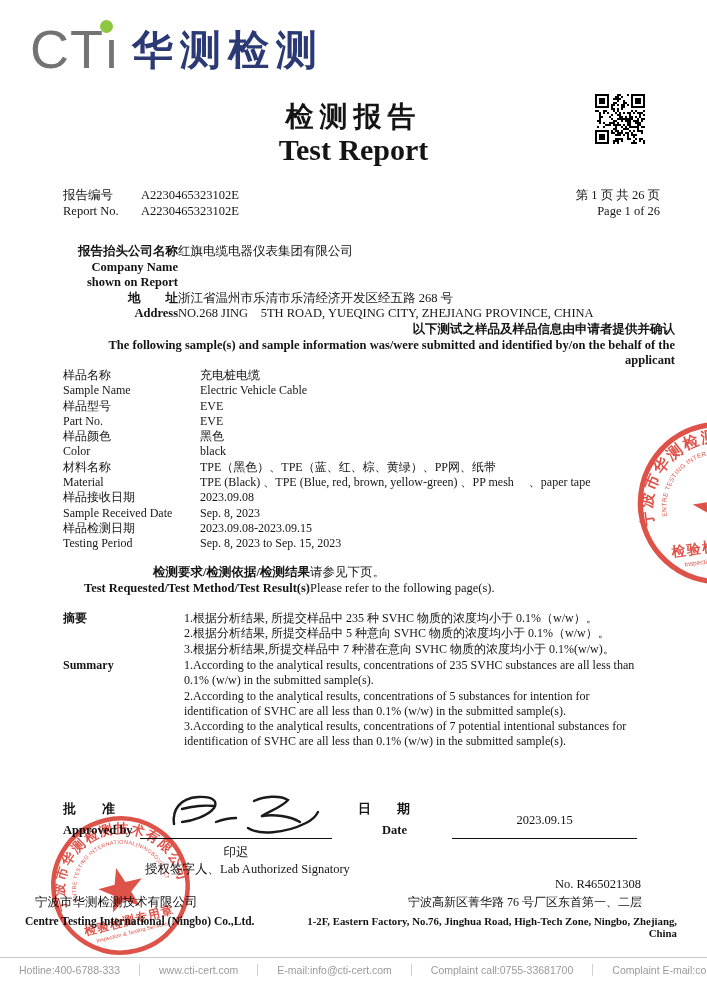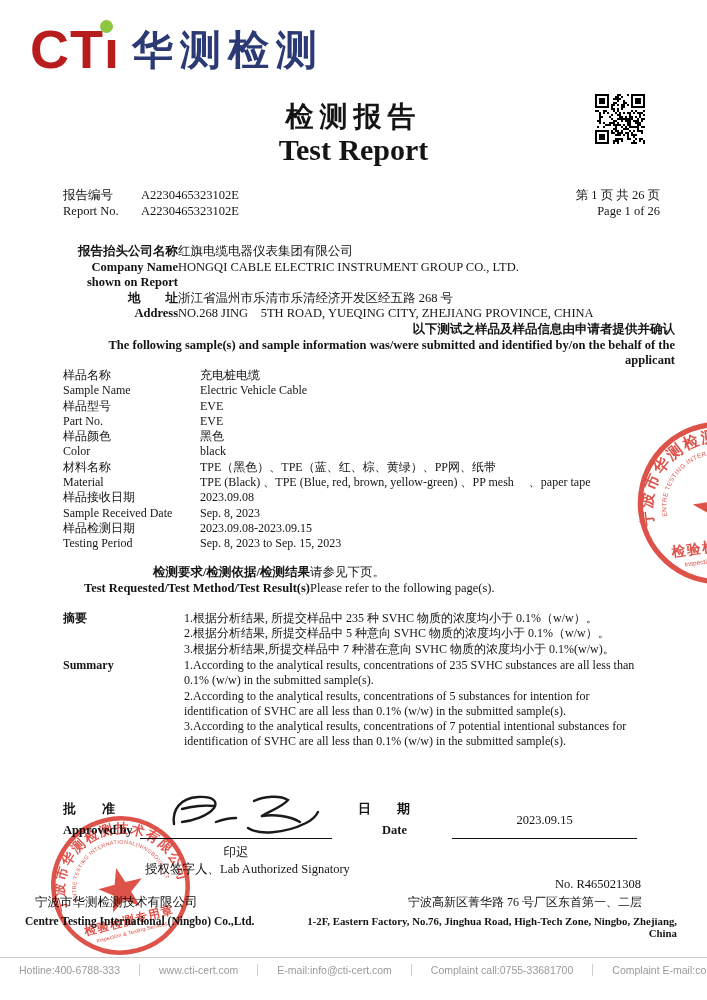--- a/index.html
+++ b/index.html
@@ -3,22 +3,22 @@
 <meta charset="utf-8">
 <style>
   html,body{margin:0;padding:0;background:#888;}
   .page{position:relative;width:707px;height:1000px;background:#fff;overflow:hidden;
         font-family:"Liberation Serif","DejaVu Serif",serif;color:#141414;margin:0 auto;}
   .abs{position:absolute;}
   .b{font-weight:bold;text-align:right;}
   .row{display:flex;}
   .lblcol{flex:0 0 auto;}
   
-  .logo-latin{font-family:"Liberation Sans","DejaVu Sans",sans-serif;font-weight:bold;
-              font-size:54px;line-height:54px;color:#b91c1c;letter-spacing:1px;}
+  .logo-latin{font-family:"Liberation Sans","DejaVu Sans",sans-serif;font-weight:normal;
+              font-size:54px;line-height:54px;color:#737373;letter-spacing:1px;}
   .logo-cn{font-family:"DejaVu Sans",sans-serif;font-weight:bold;font-size:41px;line-height:54px;
            color:#2b3a74;letter-spacing:7px;margin-left:12px;vertical-align:4px;}
   .logo-dot{position:absolute;width:13px;height:13px;border-radius:50%;background:#8dc63f;}
   
   .title-cn{font-size:28px;font-weight:bold;letter-spacing:6px;line-height:32px;}
   .title-en{font-size:30px;font-weight:bold;line-height:34px;}
   
   .t{font-size:12.5px;line-height:15.5px;}
   .sm{font-size:12px;line-height:15.3px;}
   .pre{white-space:pre-line;}
@@ -256,21 +256,20 @@
     <div>Page 1 of 26</div>
   </div>
 
   <div class="abs t" style="left:63px;top:244px;width:600px;">
     <div class="row">
         <span class="lblcol b" style="width:115px;">报告抬头公司名称</span>
         <span>红旗电缆电器仪表集团有限公司</span>
       </div>
     <div class="row">
         <span class="lblcol b" style="width:115px;">Company Name</span>
-        <span>HONGQI CABLE ELECTRIC INSTRUMENT GROUP CO., LTD.</span>
       </div>
     <div class="row">
         <span class="lblcol b" style="width:115px;">shown on Report</span>
         <span></span>
       </div>
     <div class="row">
         <span class="lblcol b" style="width:115px;">地　　址</span>
         <span>浙江省温州市乐清市乐清经济开发区经五路 268 号</span>
       </div>
     <div class="row">

